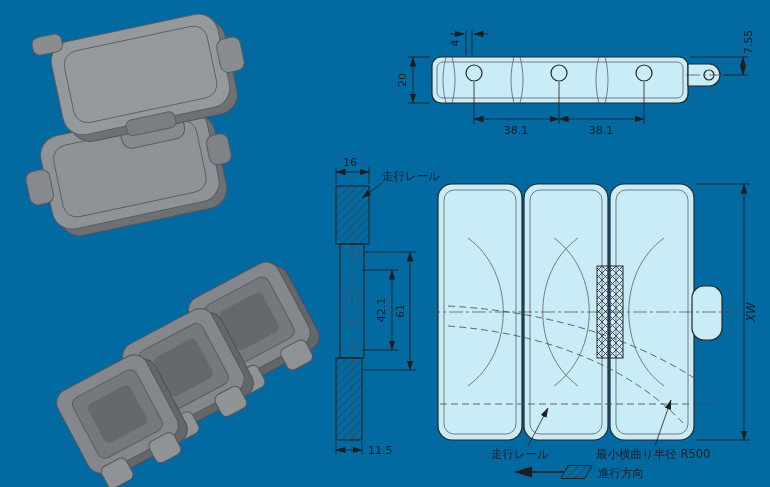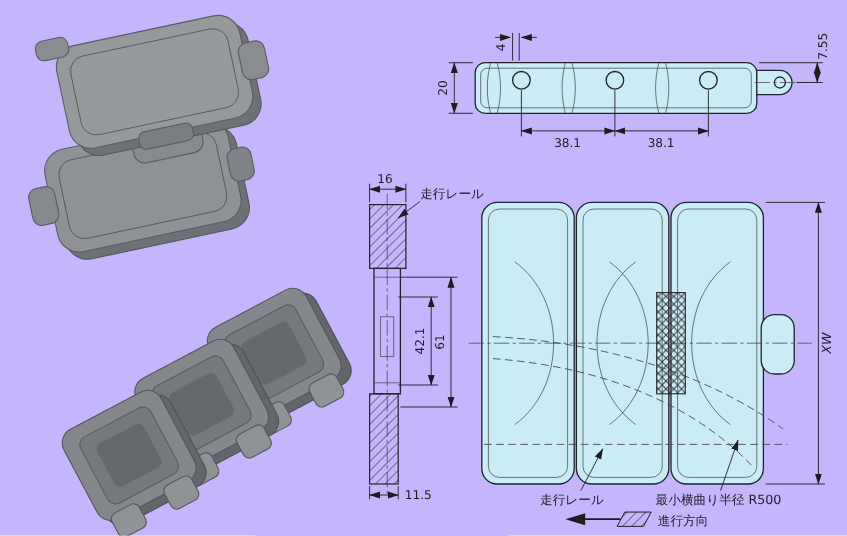--- a/index.html
+++ b/index.html
@@ -1,16 +1,16 @@
 <!DOCTYPE html>
 <html><head>
 <meta charset="utf-8">
 <style>
   html,body{margin:0;padding:0;background:#ffffff;}
-  #canvas{position:relative;width:770px;height:487px;background:#c4b5fd;overflow:hidden;
+  #canvas{position:relative;width:770px;height:487px;background:#0369a1;overflow:hidden;
           font-family:"DejaVu Sans",sans-serif;}
   svg{display:block;}
   text{font-family:"DejaVu Sans",sans-serif;fill:#1d1d1f;}
   .dim-txt{font-size:11px;}
   .jp-txt{font-size:11.5px;}
   .xw-txt{font-size:11.5px;font-style:italic;}
   .thin{stroke:#1d1d1f;stroke-width:0.8;fill:none;}
   .outline{stroke:#23272b;stroke-width:1.2;fill:none;}
   .blue{fill:#c9ecf6;}
   .cl{stroke:#45484c;stroke-width:0.7;fill:none;stroke-dasharray:14 3 3 3;}

